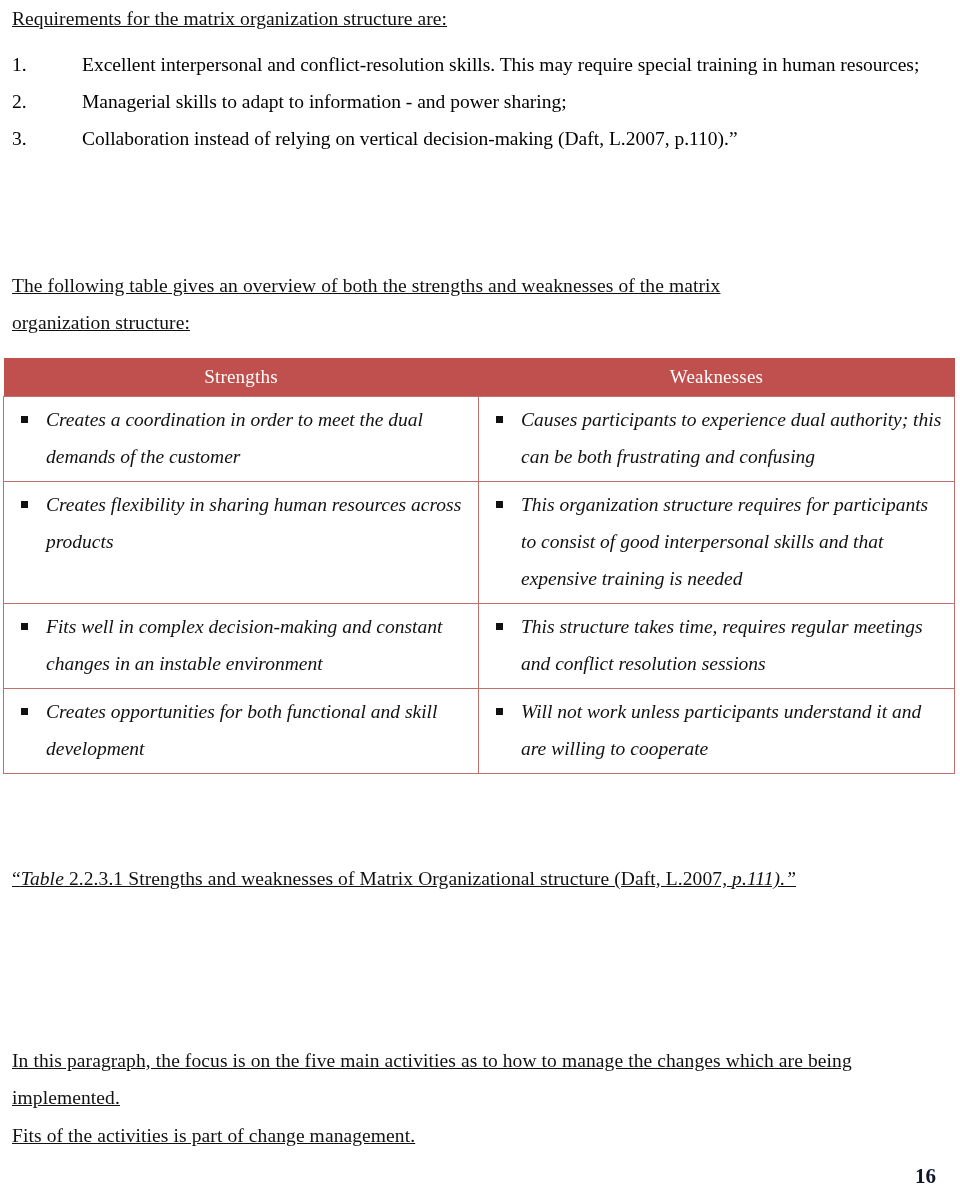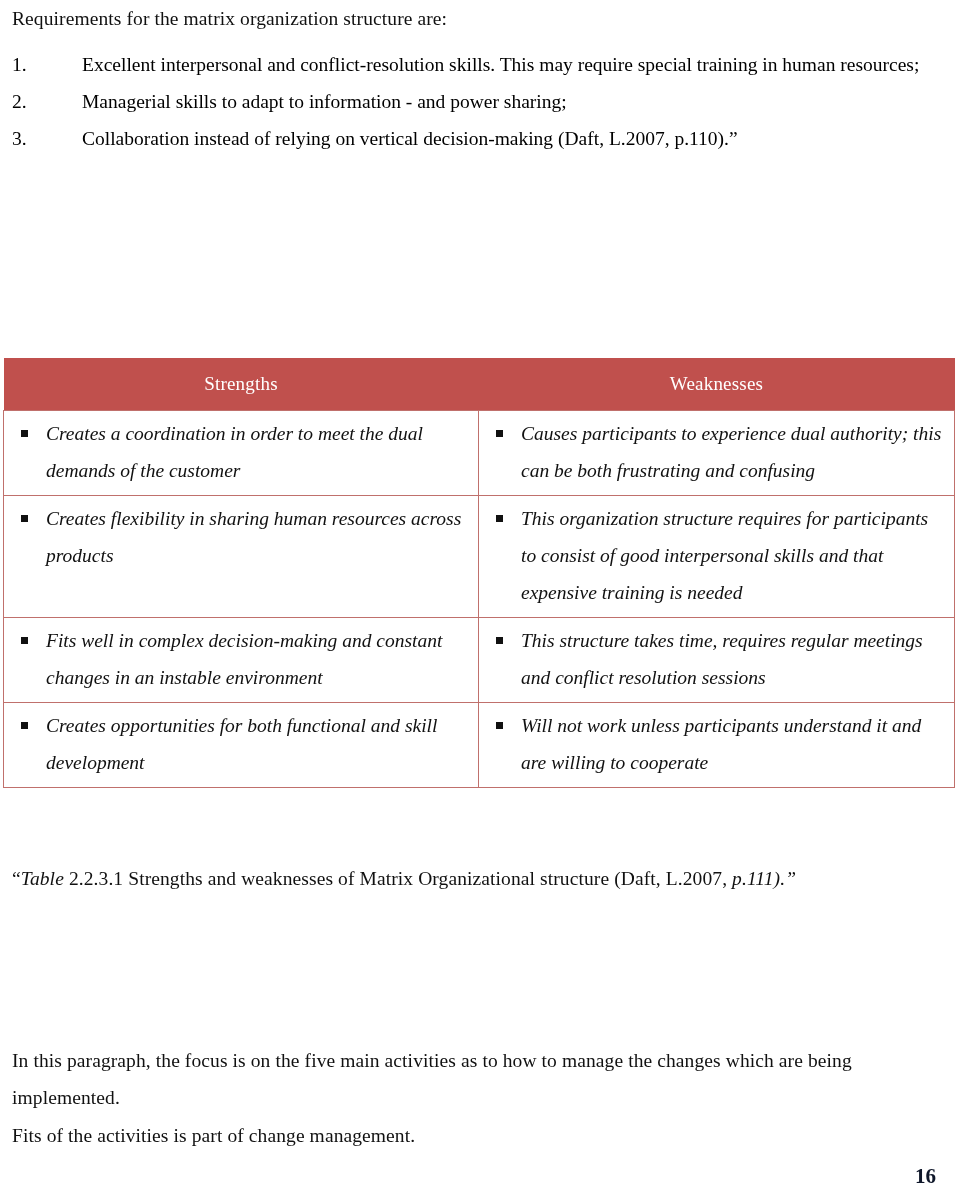--- a/index.html
+++ b/index.html
@@ -21,20 +21,21 @@
     box-sizing: border-box;
   }
 
   
   .para {
     position: absolute;
     font-size: 19.5px;
     line-height: 37px;
     color: #111;
     letter-spacing: 0.1px;
+    text-decoration: underline;
   }
 
   
   .intro-line {
     left: 12px;
     top: 0px;
     width: 930px;
   }
 
   
@@ -85,21 +86,21 @@
   .tbl col.c1 { width: 475px; }
   .tbl col.c2 { width: 476px; }
 
   .tbl thead th {
     background: #C0504D;
     color: #ffffff;
     font-weight: normal;
     font-size: 19px;
     height: 38px;
     line-height: 38px;
-    padding: 7px;
+    padding: 0;
     text-align: center;
     border: none;
     vertical-align: middle;
     letter-spacing: 0.2px;
   }
 
   .tbl tbody td {
     border: 1px solid #C0706C;
     vertical-align: top;
     padding: 4px 10px 6px 8px;
@@ -174,20 +175,21 @@
     <li>
       <span class="num">2.</span>
       <span class="txt">Managerial skills to adapt to information - and power sharing;</span>
     </li>
     <li>
       <span class="num">3.</span>
       <span class="txt">Collaboration instead of relying on vertical decision-making (Daft, L.2007, p.110).”</span>
     </li>
   </ol>
 
+  <div class="para lead">The following table gives an overview of both the strengths and weaknesses of the matrix organization structure:</div>
 
   <table class="tbl">
     <colgroup>
       <col class="c1">
       <col class="c2">
     </colgroup>
     <thead>
       <tr>
         <th>Strengths</th>
         <th>Weaknesses</th>

